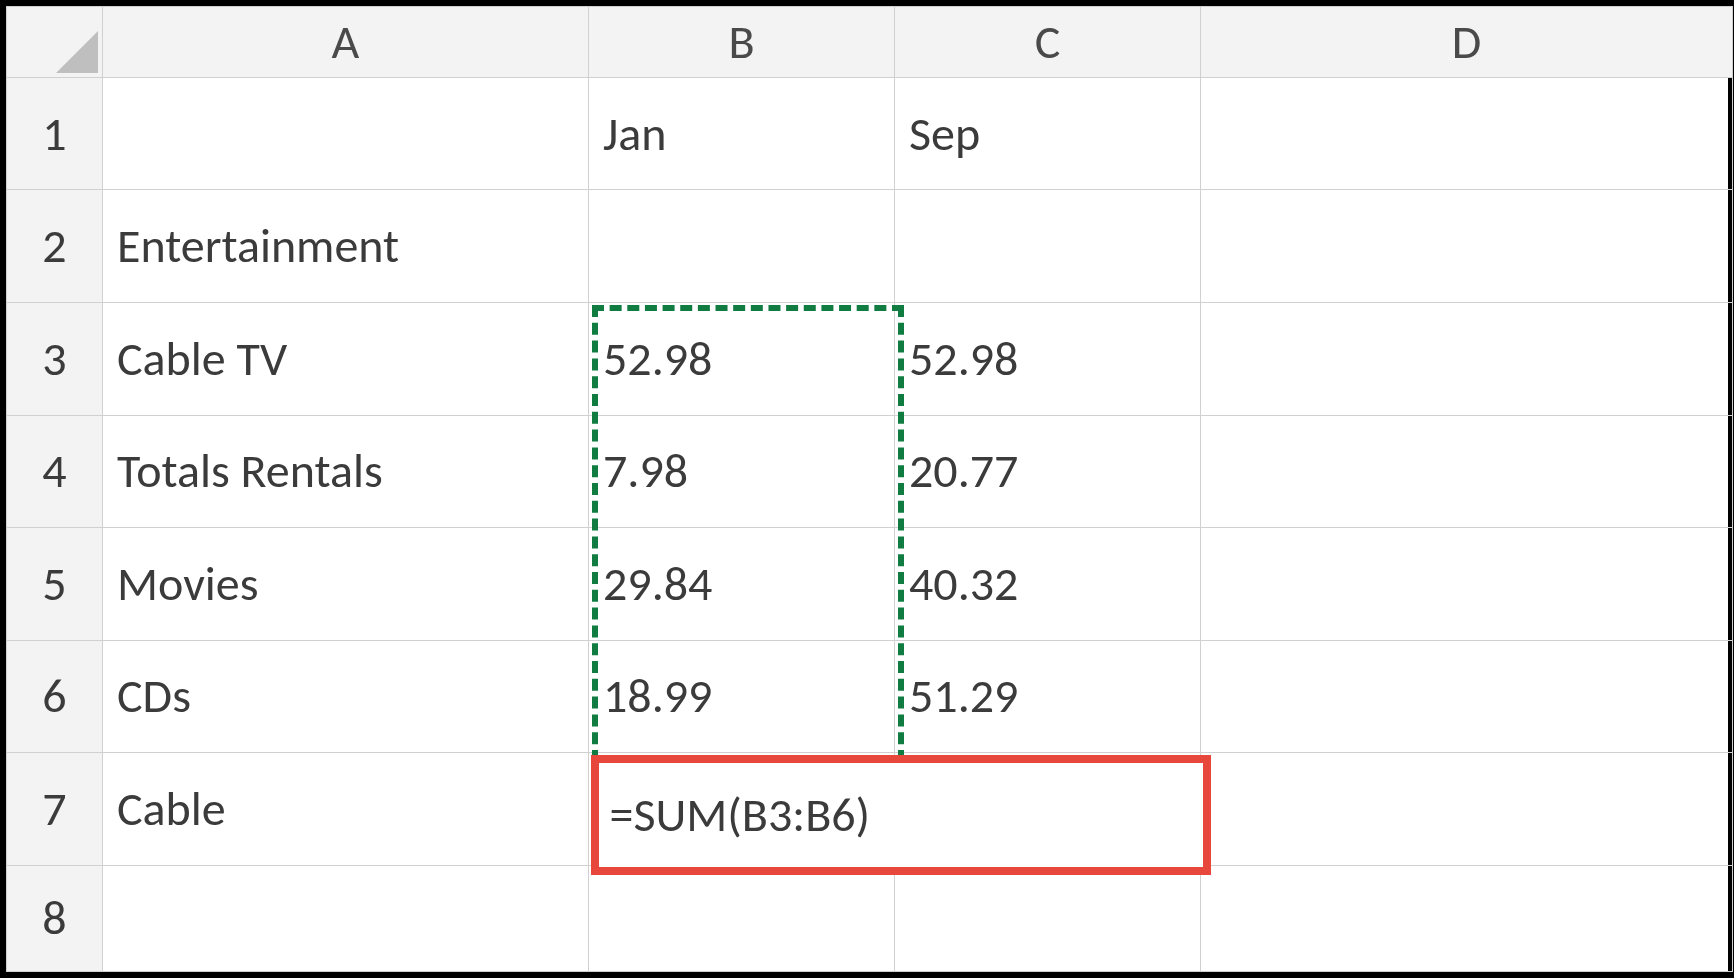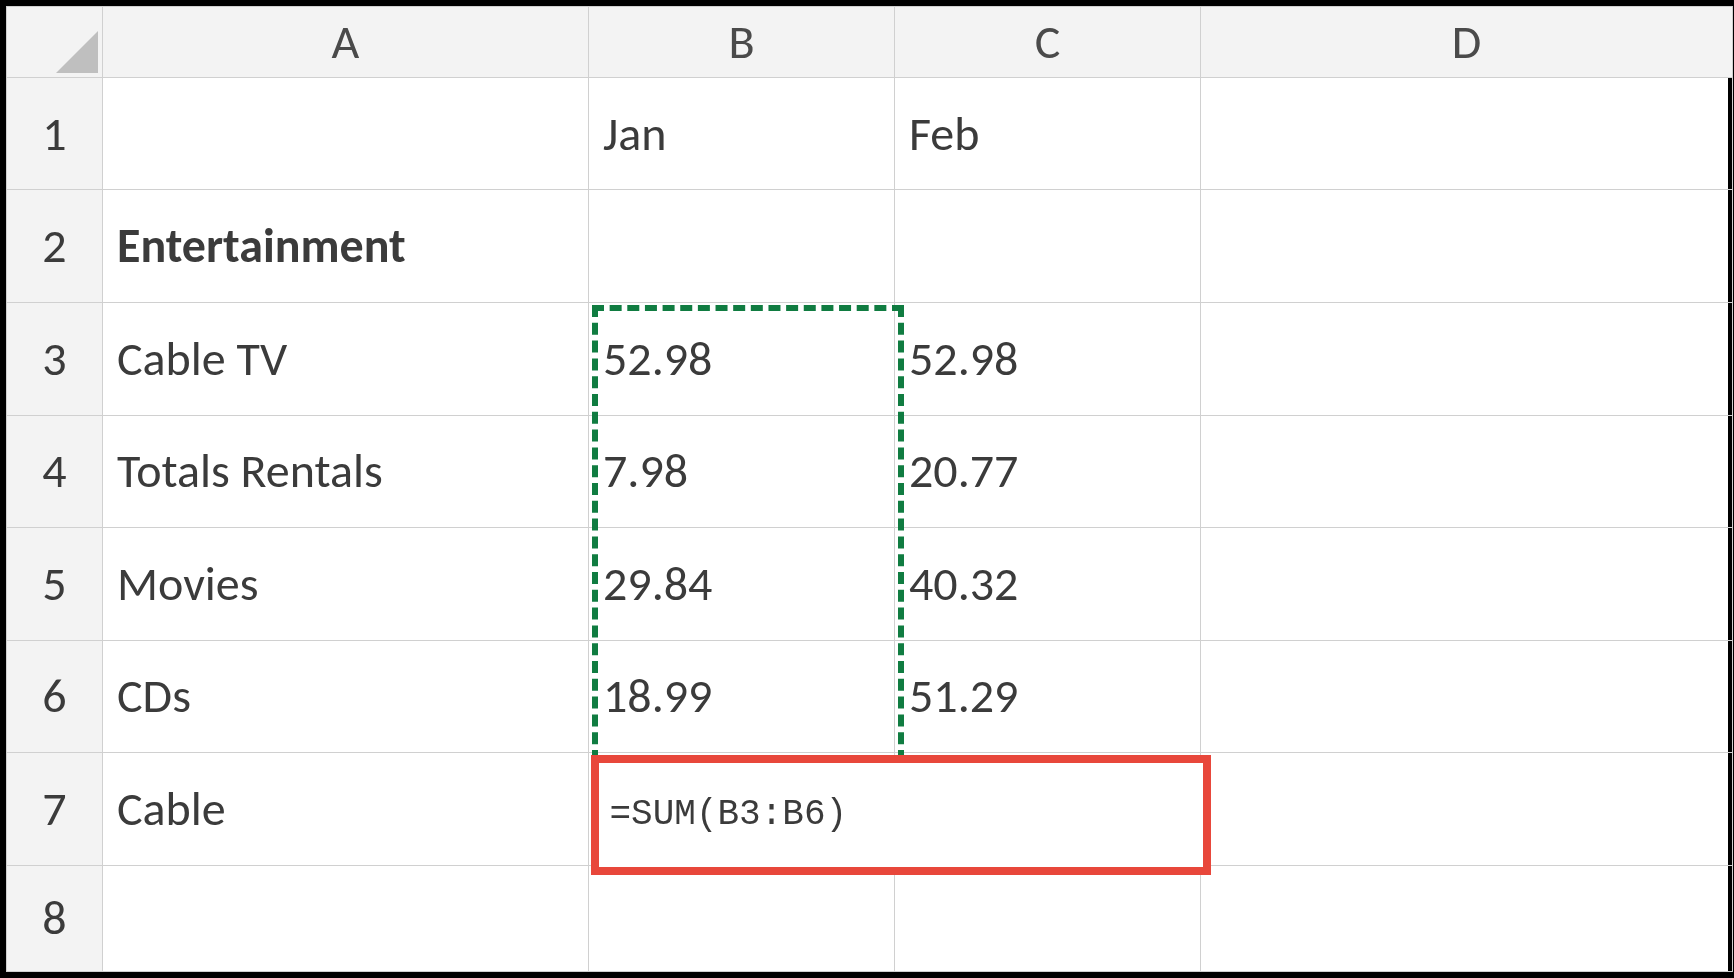--- a/index.html
+++ b/index.html
@@ -69,47 +69,46 @@
   col.c-A { width: 486px; }
   col.c-B { width: 306px; }
   col.c-C { width: 306px; }
   col.c-D { width: 532px; }
   
   tr.data { height: 108px; }
   tr.data.last { height: 102px; }
   
   .txt { text-align: left; margin-left: 24px; }
   .num { }
-  .bold { font-weight: 700; color: #222; }
+  .bold { font-weight: 400; color: #222; }
 
   
   .marquee {
     position: absolute;
     border: 6px dashed #107c41;
     pointer-events: none;
     z-index: 5;
   }
   
   .formula-box {
     position: absolute;
     border: 8px solid #e8473b;
     pointer-events: none;
     z-index: 6;
   }
   
   .formula-text {
     position: absolute;
     z-index: 4;
-    font-size: 36px;
+    font-size: 48px;
     color: #3b3b3b;
     display: flex;
     align-items: center;
     padding-left: 14px;
     background: #fff;
-    font-family: Liberation Mono, monospace;
   }
 </style>
 </head>
 <body>
 
 <div class="sheet">
   <table class="grid">
     <colgroup>
       <col class="c-row">
         <col class="c-A">
@@ -126,21 +125,21 @@
       <th>A</th>
       <th>B</th>
       <th>C</th>
       <th>D</th>
     </tr>
 
     <tr class="data">
       <th class="rowhdr">1</th>
       <td class="txt"></td>
       <td class="txt">Jan</td>
-      <td class="txt">Feb</td>
+      <td class="txt">Sep</td>
       <td></td>
     </tr>
 
     <tr class="data">
       <th class="rowhdr">2</th>
       <td class="txt bold">Entertainment</td>
       <td></td>
       <td></td>
       <td></td>
     </tr>

